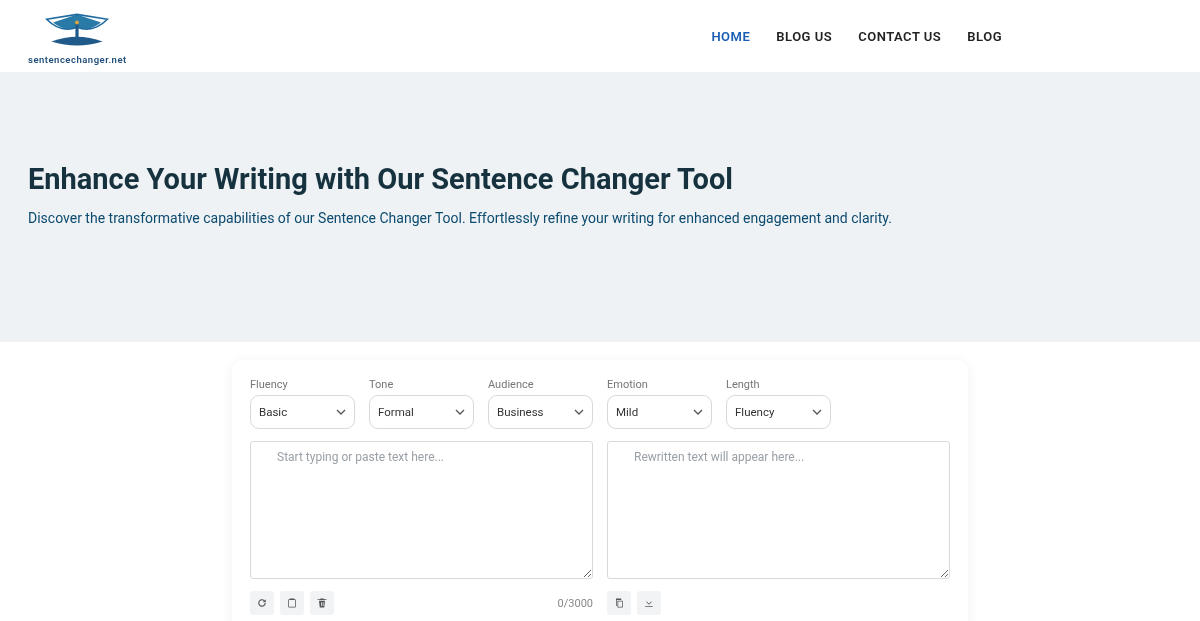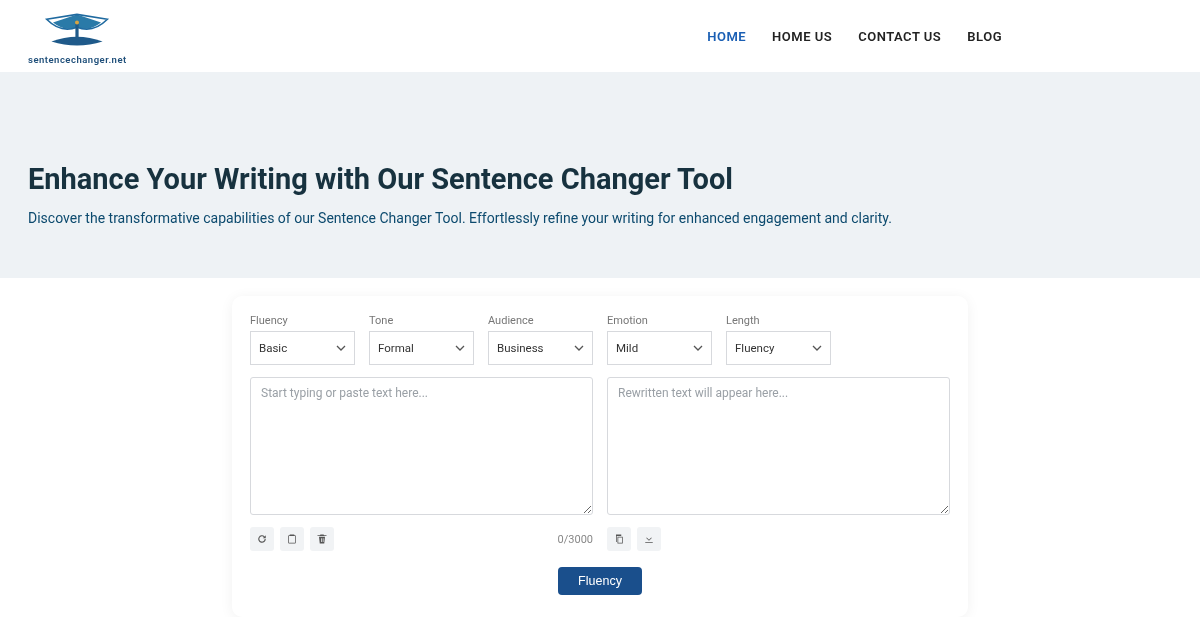--- a/index.html
+++ b/index.html
@@ -4,34 +4,34 @@
 <style>
   * { box-sizing: border-box; margin: 0; padding: 0; }
   body { font-family: -apple-system, BlinkMacSystemFont, "Segoe UI", Roboto, Arial, sans-serif; background: #fff; color: #333; width: 1200px; }
   header { display: flex; align-items: center; justify-content: space-between; padding: 0 28px; height: 72px; }
   .logo-wrap { display: flex; flex-direction: column; align-items: center; text-align: right; }
   .logo-img { width: 80px; height: 48px; }
   .logo-text { font-size: 9.5px; letter-spacing: 0.5px; color: #1f4f7a; font-weight: 600; margin-top: -2px; }
   nav { display: flex; gap: 26px; padding-right: 170px; }
   nav a { text-decoration: none; font-size: 13px; font-weight: 600; letter-spacing: 0.5px; color: #222; }
   nav a.active { color: #1a5fb4; }
-  .hero { background: #eef2f5; padding: 90px 28px 52px 28px; }
+  .hero { background: #eef2f5; padding: 90px 28px 116px 28px; }
   .hero h1 { font-size: 29px; font-weight: 700; color: #17323f; margin-bottom: 14px; }
   .hero p { font-size: 14px; color: #0c4a6e; }
   .tool-wrap { display: flex; justify-content: center; margin-top: -0px; padding-top: 0; }
   .tool-card { width: 736px; background: #fff; border-radius: 10px; box-shadow: 0 2px 14px rgba(0,0,0,0.06); padding: 18px 18px 22px 18px; margin-top: 18px; }
   .selects { display: grid; grid-template-columns: repeat(6, 1fr); gap: 14px; margin-bottom: 12px; }
   .sel-group { display: flex; flex-direction: column; }
   .sel-group label { font-size: 11px; color: #777; margin-bottom: 4px; }
   .sel { position: relative; }
-  .sel-box { height: 19px; border: 1px solid #d7d9dd; border-radius: 0; padding: 16px 8px; display: flex; align-items: center; justify-content: space-between; font-size: 11.5px; color: #333; background: #fff; cursor: pointer; }
+  .sel-box { height: 19px; border: 1px solid #d7d9dd; border-radius: 9px; padding: 16px 8px; display: flex; align-items: center; justify-content: space-between; font-size: 11.5px; color: #333; background: #fff; cursor: pointer; }
   .chev { width: 10px; height: 10px; }
   .panes { display: grid; grid-template-columns: 1fr 1fr; gap: 14px; }
   .pane { position: relative; }
-  .pane textarea { width: 100%; height: 138px; border: 1px solid #d7d9dd; border-radius: 3px; padding: 8px 10px; font-size: 12px; color: #555; font-family: inherit; resize: both; outline: none; }
+  .pane textarea { width: 100%; height: 138px; border: 1px solid #d7d9dd; border-radius: 3px; padding: 8px 26px; font-size: 12px; color: #555; font-family: inherit; resize: both; outline: none; }
   .pane textarea::placeholder { color: #9aa0a6; }
   .pane-tools { display: flex; align-items: center; justify-content: space-between; margin-top: 8px; }
   .tool-btns { display: flex; gap: 6px; }
   .icon-btn { width: 24px; height: 24px; background: #f1f3f5; border-radius: 3px; display: flex; align-items: center; justify-content: center; cursor: pointer; }
   .icon-btn svg { width: 12px; height: 12px; fill: #555; }
   .counter { font-size: 11px; color: #888; }
   .right-tools { display: flex; gap: 6px; }
   .rewrite-row { display: flex; justify-content: center; margin-top: 16px; }
   .rewrite-btn { background: #1a4f8c; color: #fff; border: none; border-radius: 4px; padding: 7px 20px; font-size: 12.5px; font-weight: 500; cursor: pointer; }
 </style>
@@ -44,21 +44,21 @@
       <path d="M50 8 L20 18 Q35 30 50 24 Q65 30 80 18 Z" fill="#2a7aa8"></path>
       <path d="M50 8 L12 14 Q30 32 50 24 Q70 32 88 14 Z" fill="none" stroke="#1f6aa0" stroke-width="2"></path>
       <path d="M18 42 Q50 30 82 42 Q50 52 18 42 Z" fill="#1f5a8a"></path>
       <rect x="48" y="20" width="4" height="18" fill="#1f5a8a"></rect>
       <circle cx="50" cy="18" r="2.5" fill="#d9a441"></circle>
     </svg>
     <div class="logo-text">sentencechanger.net</div>
   </div>
   <nav>
     <a href="#" class="active">HOME</a>
-    <a href="#">HOME US</a>
+    <a href="#">BLOG US</a>
     <a href="#">CONTACT US</a>
     <a href="#">BLOG</a>
   </nav>
 </header>
 
 <section class="hero">
   <h1>Enhance Your Writing with Our Sentence Changer Tool</h1>
   <p>Discover the transformative capabilities of our Sentence Changer Tool. Effortlessly refine your writing for enhanced engagement and clarity.</p>
 </section>
 

